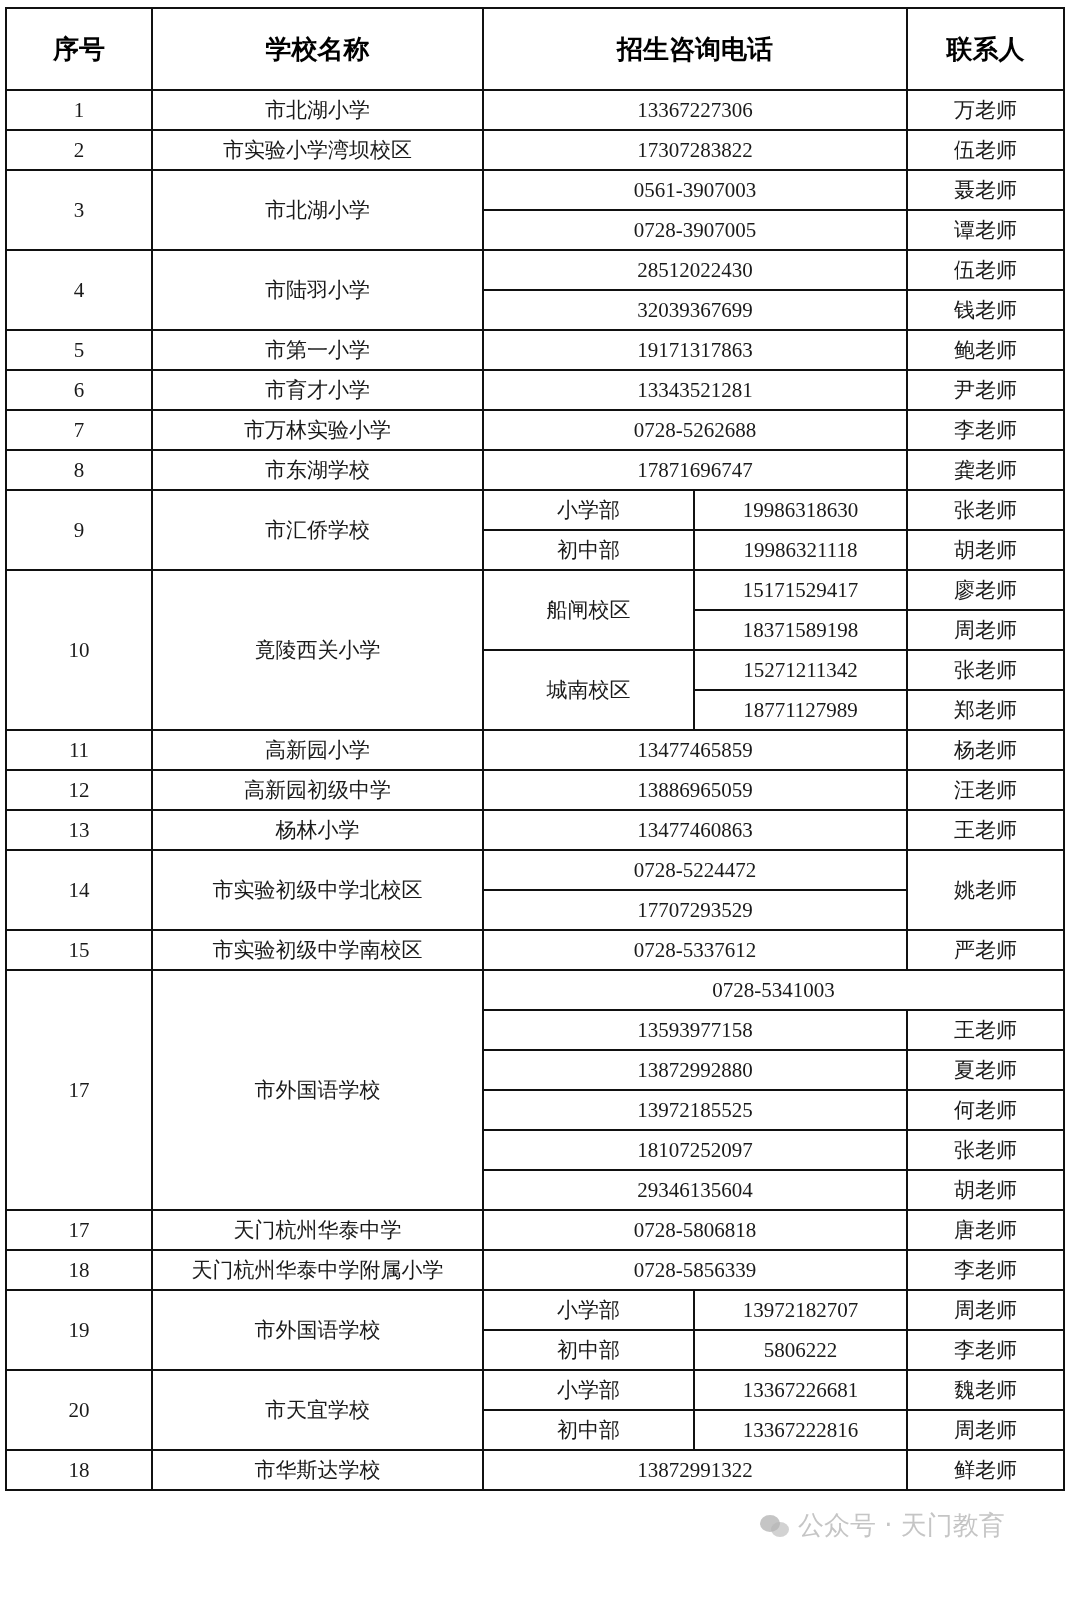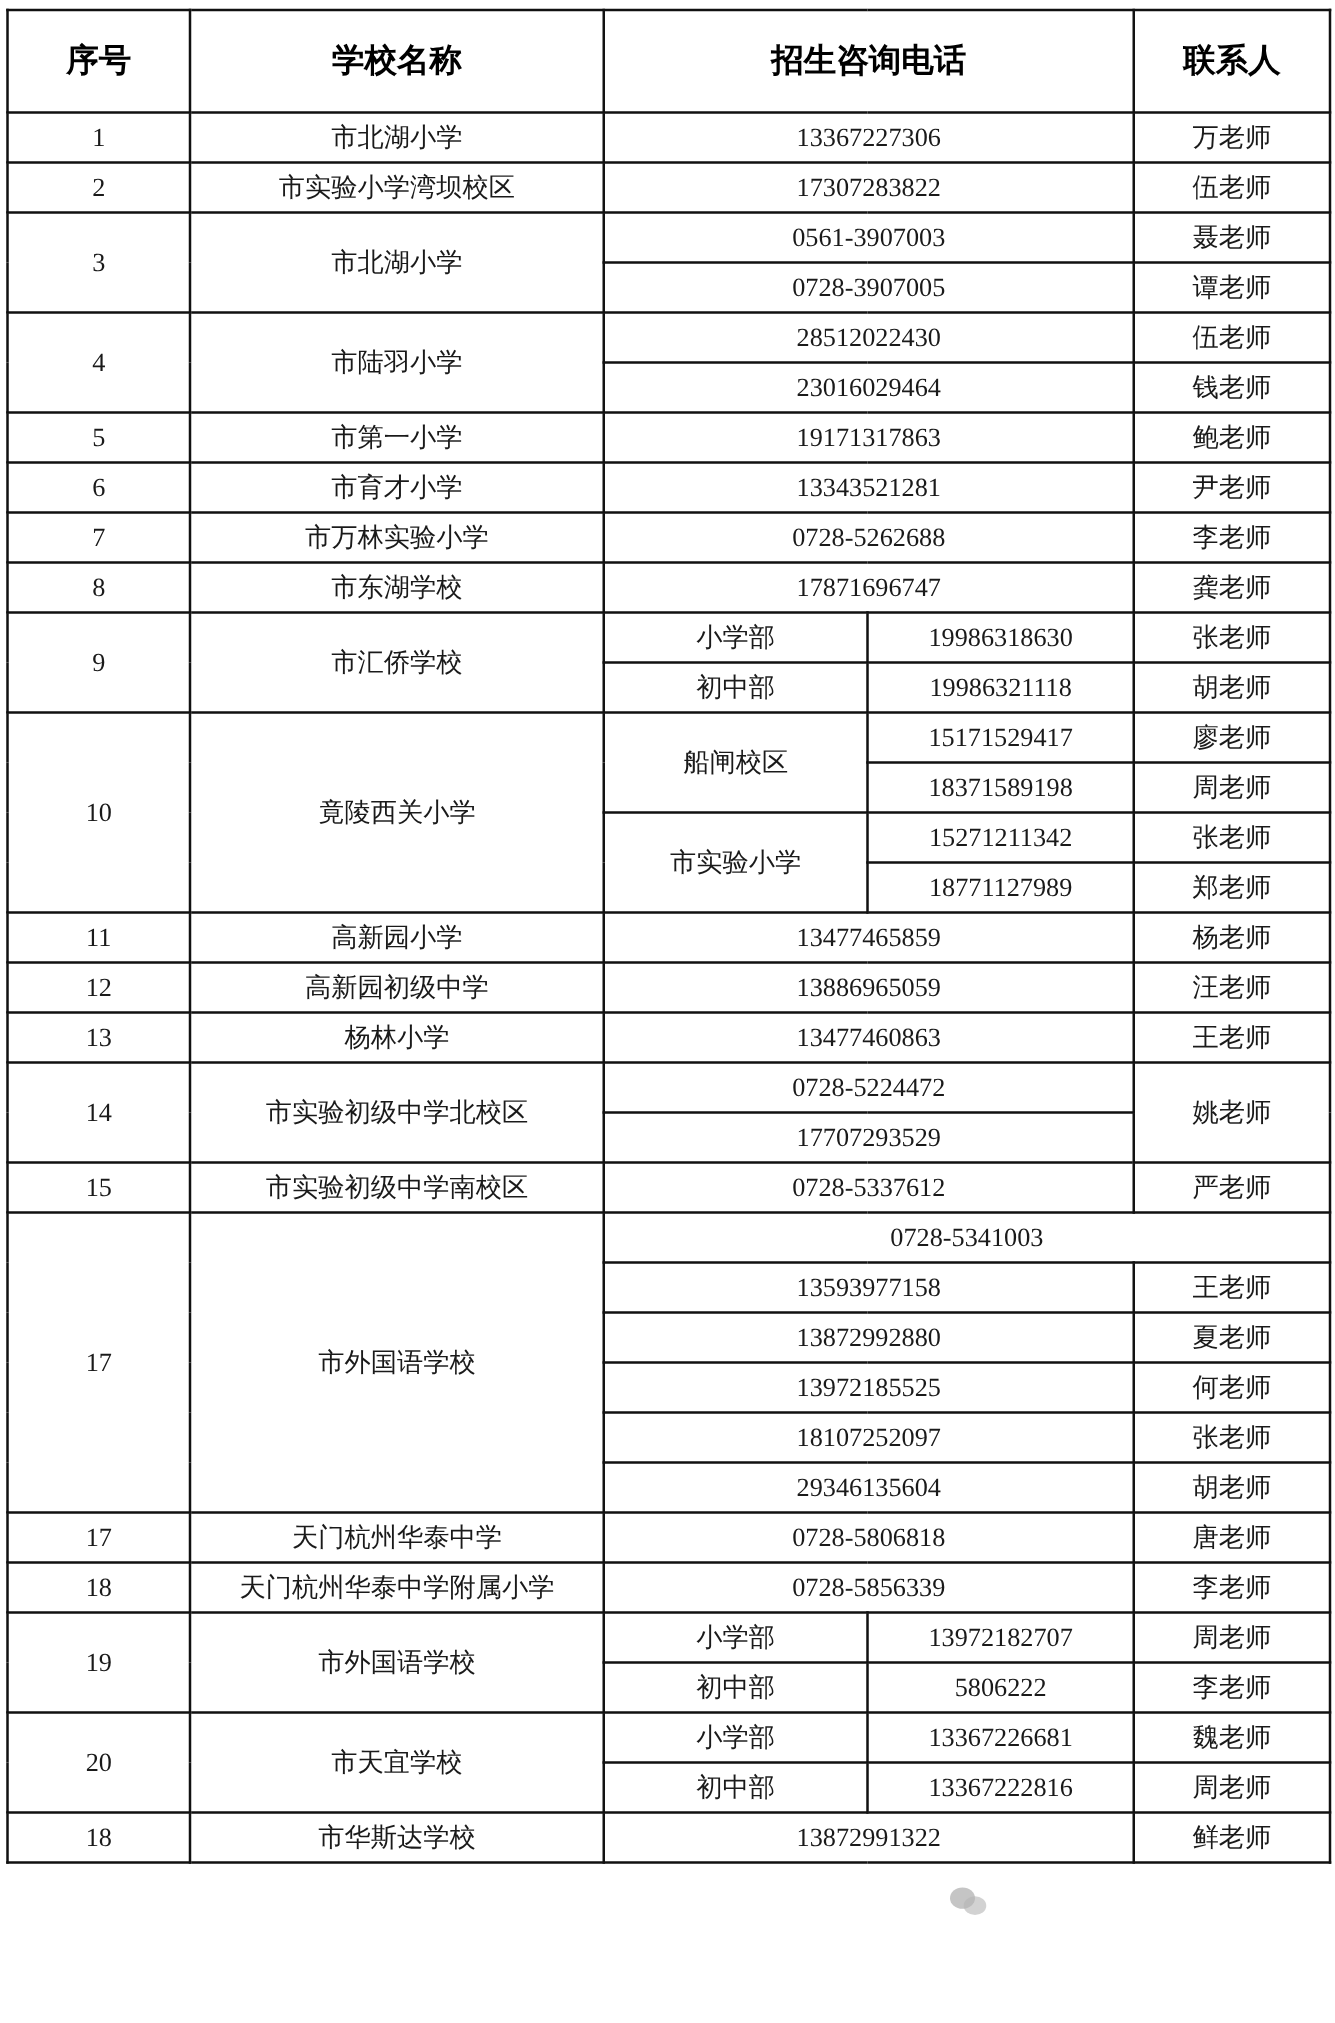--- a/index.html
+++ b/index.html
@@ -63,21 +63,21 @@
       <td>谭老师</td>
     </tr>
 
     <tr>
       <td rowspan="2" class="num">4</td>
       <td rowspan="2">市陆羽小学</td>
       <td colspan="2" class="num">28512022430</td>
       <td>伍老师</td>
     </tr>
     <tr>
-      <td colspan="2" class="num">23016029464</td>
+      <td colspan="2" class="num">32039367699</td>
       <td>钱老师</td>
     </tr>
 
     <tr>
       <td class="num">5</td>
       <td>市第一小学</td>
       <td colspan="2" class="num">19171317863</td>
       <td>鲍老师</td>
     </tr>
 
@@ -120,21 +120,21 @@
       <td rowspan="4">竟陵西关小学</td>
       <td rowspan="2">船闸校区</td>
       <td class="num">15171529417</td>
       <td>廖老师</td>
     </tr>
     <tr>
       <td class="num">18371589198</td>
       <td>周老师</td>
     </tr>
     <tr>
-      <td rowspan="2">市实验小学</td>
+      <td rowspan="2">城南校区</td>
       <td class="num">15271211342</td>
       <td>张老师</td>
     </tr>
     <tr>
       <td class="num">18771127989</td>
       <td>郑老师</td>
     </tr>
 
     <tr>
       <td class="num">11</td>
@@ -247,13 +247,14 @@
       <td>鲜老师</td>
     </tr>
   </tbody>
 </table>
 
 <div class="watermark">
   <span class="wx">
     <span style="left:0;top:2px;width:20px;height:17px;"></span>
     <span style="left:11px;top:9px;width:18px;height:15px;background:rgba(180,180,180,0.6);"></span>
   </span>
+  <span>公众号 · 天门教育</span>
 </div>
 
 </body></html>

